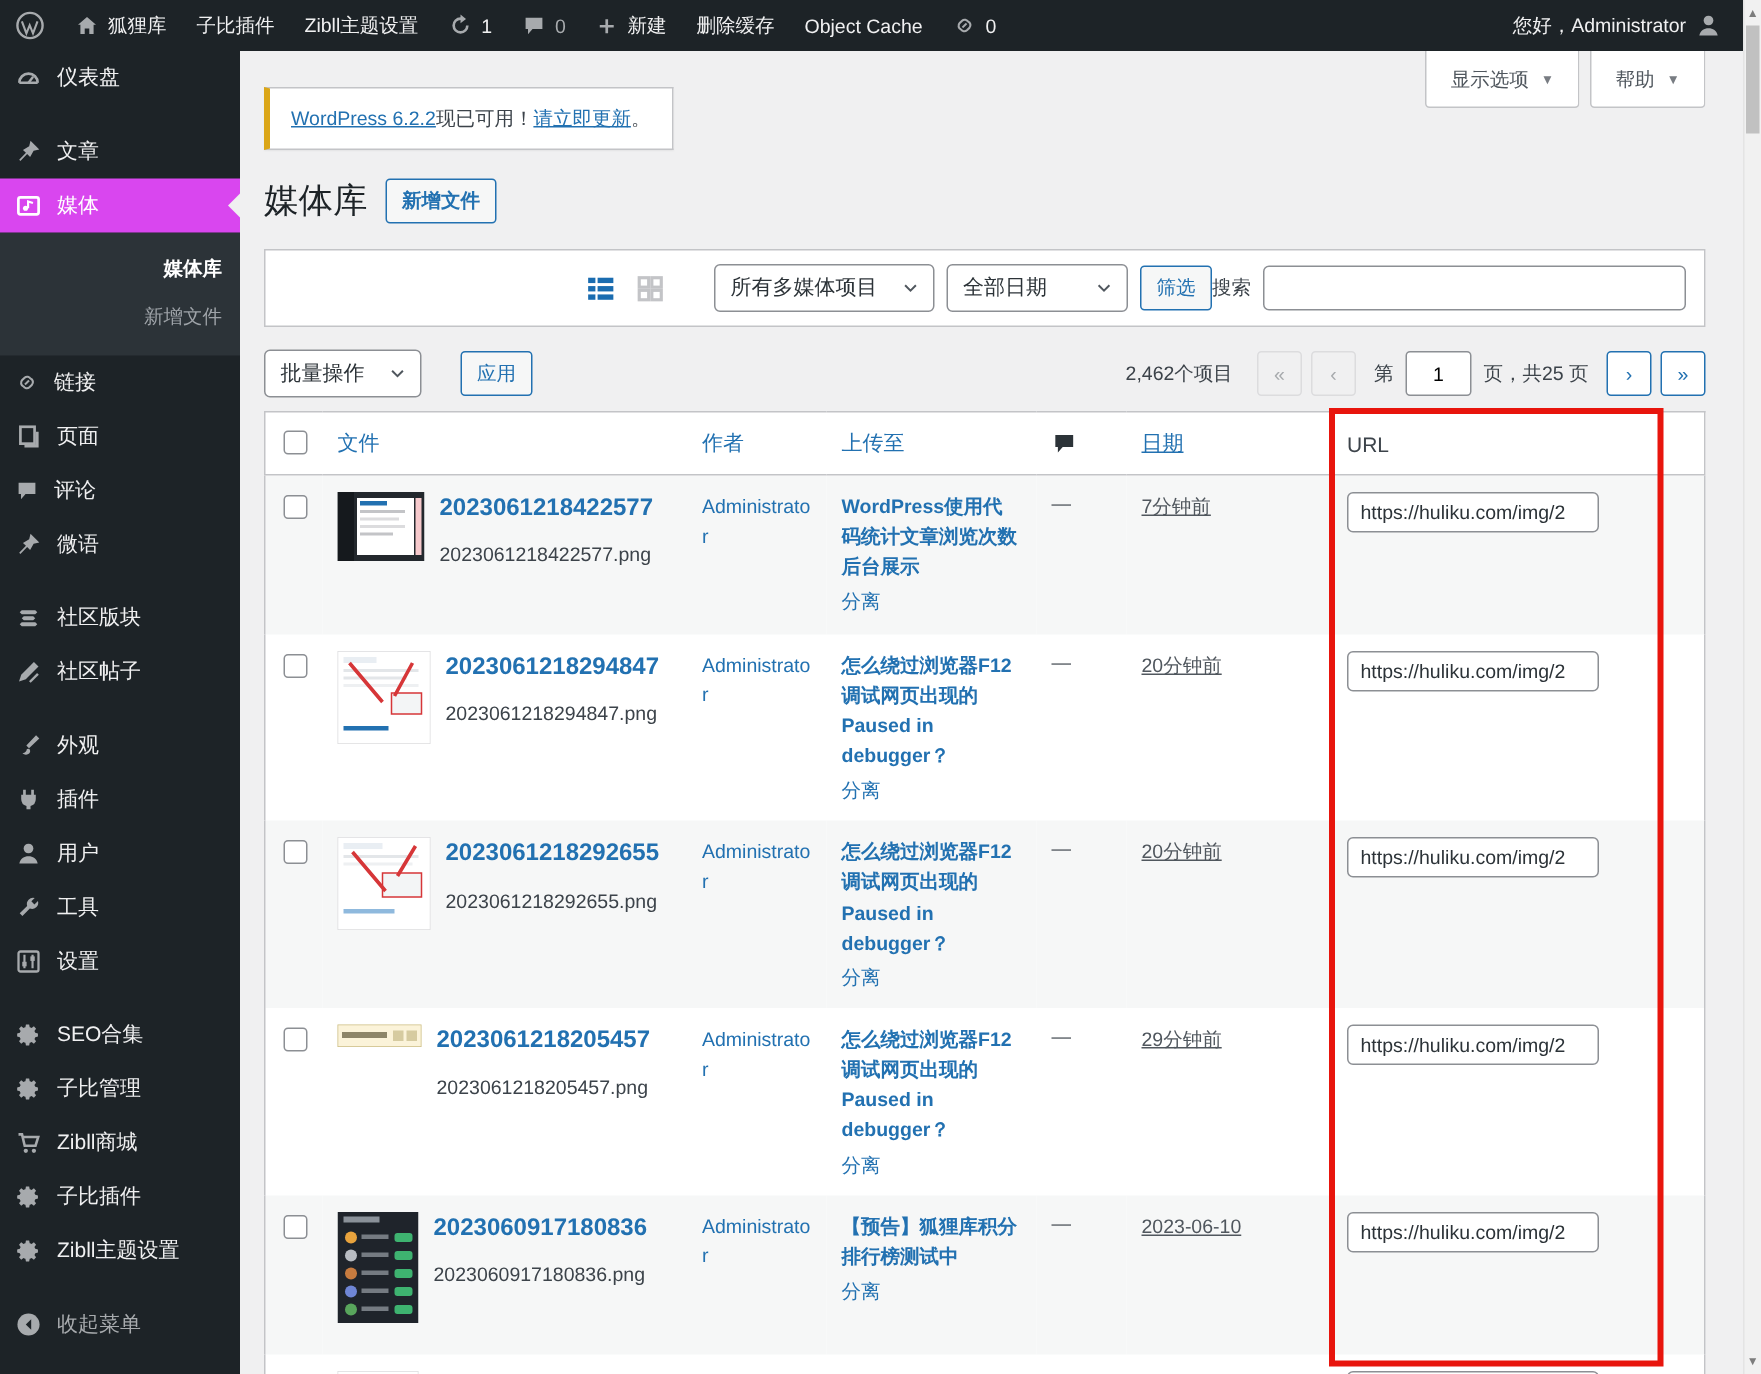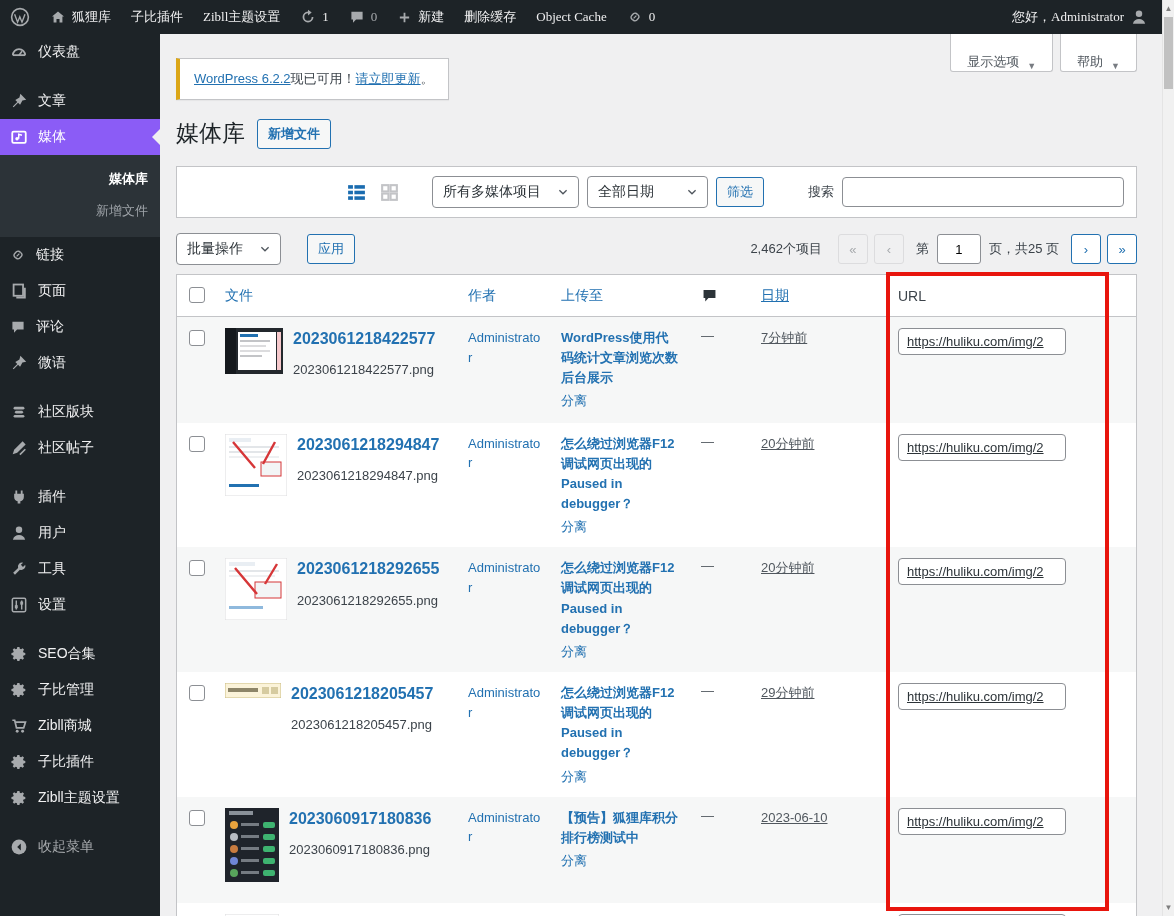--- a/index.html
+++ b/index.html
@@ -12,21 +12,20 @@
   }
   a { text-decoration:none; cursor:pointer; }
   svg { display:block; }
 
   
   .adminbar {
     position:absolute; left:0; top:0; width:1162px; height:34px;
     background:#1d2327; color:#f0f0f1; z-index:60;
     display:flex; justify-content:space-between; align-items:stretch;
     font-size:13px;
-    font-family:Liberation Serif, serif;
   }
   .ab-group { display:flex; align-items:stretch; }
   .ab-item {
     display:flex; align-items:center; gap:6px; padding:0 10px; height:34px;
     color:#f0f0f1; white-space:nowrap; cursor:pointer;
   }
   .ab-item svg { color:#a7aaad; }
   .ab-item .muted { color:#a7aaad; }
   .ab-right .ab-item { padding:0 14px; }
 
@@ -42,39 +41,39 @@
   
   .sidebar {
     position:absolute; left:0; top:34px; width:160px; height:882px;
     background:#1d2327; font-size:14px; z-index:40;text-align:right;
   }
   .menu-item {
     display:flex; align-items:center; gap:10px;
     padding:9px 10px 9px 10px; color:#f0f0f1; cursor:pointer; position:relative;
   }
   .menu-item svg { color:#a7aaad; flex:none; }
-  .menu-item.active { background:#8b5cf6; color:#fff; font-weight:400; }
+  .menu-item.active { background:#d946ef; color:#fff; font-weight:400; }
   .menu-item.active svg { color:#fff; }
   .menu-item.active::after {
     content:""; position:absolute; right:0; top:50%; margin-top:-8px;
     border:8px solid transparent; border-right-color:#f0f0f1;
   }
   .menu-item.dim { color:#a7aaad; }
   .submenu { background:#2c3338; padding:8px 0 10px; }
   .submenu a { display:block; padding:7px 12px 7px 38px; font-size:13px; color:#9ea3a8; }
   .submenu a.current { color:#fff; font-weight:bold; }
   .sep { height:13px; }
 
   
   .content { position:absolute; left:160px; top:34px; width:1002px; height:882px; }
   .screen-meta { position:absolute; top:0; right:25px; display:flex; gap:7px; z-index:10; }
   .screen-meta .meta-btn {
     background:#fff; border:1px solid #c3c4c7; border-top:none;
     border-radius:0 0 3px 3px; height:38px; padding:0 16px;
-    display:flex; align-items:flex-end; gap:8px; font-size:13px; color:#50575e; cursor:pointer;
+    display:flex; align-items:center; gap:8px; font-size:13px; color:#50575e; cursor:pointer;
   }
   .meta-btn .caret { font-size:9px; color:#787c82; }
 
   .wrap { padding:24px 25px 0 16px; }
 
   .notice {
     background:#fff; border:1px solid #c3c4c7; border-left:4px solid #dba617;
     box-shadow:0 1px 1px rgba(0,0,0,.04);
     padding:11px 14px; width:fit-content; font-size:13px; color:#3c434a;
   }
@@ -98,21 +97,21 @@
     padding:0 9px 0 10px; display:inline-flex; align-items:center; gap:16px;
     font-size:14px; color:#2c3338; cursor:pointer; white-space:nowrap;
   }
   .sel svg { color:#50575e; }
   .btn-blue {
     background:#f6f7f7; border:1px solid #2271b1; color:#2271b1;
     border-radius:3px; height:30px; padding:0 10px; font-size:13px; cursor:pointer;
     font-family:inherit;
   }
   .fb-right { display:flex; align-items:center; gap:8px; }
-  .fb-right label { font-size:13px; color:#3c434a;margin-left:44px; }
+  .fb-right label { font-size:13px; color:#3c434a; }
   .search-input {
     width:282px; height:30px; border:1px solid #8c8f94; border-radius:4px;
     background:#fff; padding:0 8px; font-size:14px;
   }
 
   .tablenav { margin-top:10px; height:42px; display:flex; align-items:center; justify-content:space-between; }
   .tn-left { display:flex; align-items:center; gap:26px; }
   .tn-right { display:flex; align-items:center; gap:6px; font-size:13px; color:#3c434a; }
   .tn-right .count { margin-right:10px; }
   .pgbtn {
@@ -153,21 +152,21 @@
   .thumb { flex:none; cursor:pointer; }
   .file-title { display:block; font-size:16px; font-weight:bold; color:#2271b1; line-height:1.4; }
   .file-name { display:block; margin-top:12px; color:#3c434a; }
   .author-link { color:#2271b1; word-break:break-all; line-height:1.5; }
   .post-link { display:block; font-weight:bold; color:#2271b1; line-height:1.55; }
   .detach { display:inline-block; margin-top:4px; color:#2271b1; line-height:1.4; }
   .dash { color:#50575e; }
   .col-date-cell { color:#50575e; line-height:1.5; }
   .url-input {
     width:168px; height:27px; border:1px solid #8c8f94; border-radius:4px;
-    background:#fff; padding:0 8px; font-size:13px; color:#2c3338;text-decoration:underline;
+    background:#fff; padding:0 8px; font-size:13px; color:#2c3338;
   }
 
   .red-box {
     position:absolute; left:886px; top:272px; width:223px; height:639px;
     border:4px solid #e8150d; z-index:50; pointer-events:none;
   }
 </style>
 </head>
 <body>
 
@@ -330,20 +329,28 @@
     <div class="menu-item">
       <span>
         <svg width="18" height="18" viewBox="0 0 20 20" fill="currentColor" xmlns="http://www.w3.org/2000/svg">
           <path d="M3 17l1.6-5L14 2.6 17.4 6 8 15.4z"></path>
           <path d="M11 17.4l6-6" stroke="currentColor" stroke-width="1.8"></path>
         </svg>
       </span>
       <span>社区帖子</span>
     </div>
     <div class="sep"></div>
+    <div class="menu-item">
+      <span>
+        <svg width="18" height="18" viewBox="0 0 20 20" fill="currentColor" xmlns="http://www.w3.org/2000/svg">
+          <path d="M15.6 2.4L8.4 10l2 2 7.6-7.2zM8.8 12.6c-.4 1.9-1 2.6-3.3 3.2 1.6 1.5 4.6 1.2 5.5-.6.5-1 .2-2-.6-2.8z"></path>
+        </svg>
+      </span>
+      <span>外观</span>
+    </div>
     <div class="menu-item">
       <span>
         <svg width="18" height="18" viewBox="0 0 20 20" fill="currentColor" xmlns="http://www.w3.org/2000/svg">
           <path d="M6 2.8h2v3.6h4V2.8h2v3.6h1.4v3.2a5.4 5.4 0 0 1-3.9 5.2v2.4H8.5v-2.4a5.4 5.4 0 0 1-3.9-5.2V6.4H6z"></path>
         </svg>
       </span>
       <span>插件</span>
     </div>
     <div class="menu-item">
       <span>

